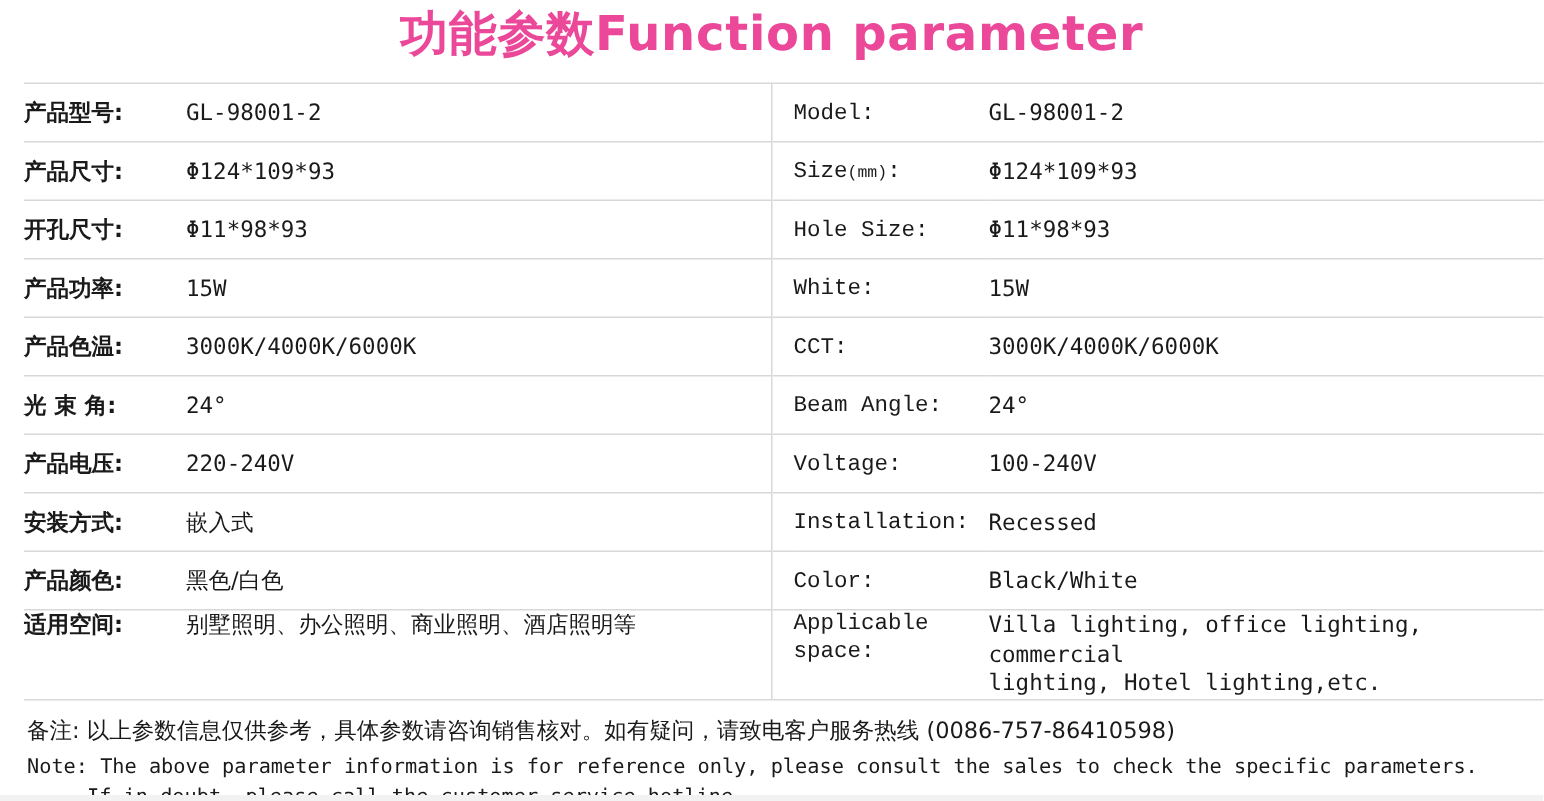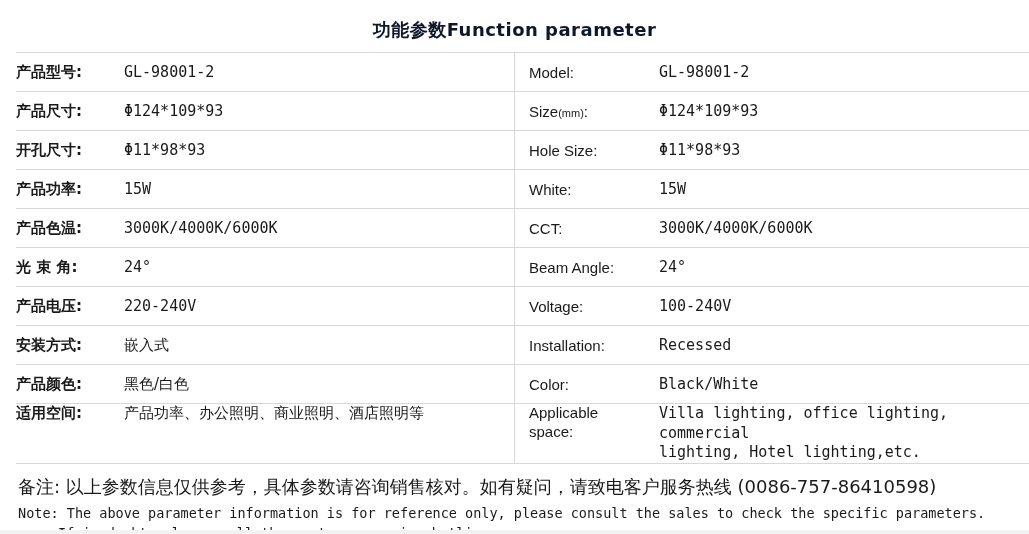--- a/index.html
+++ b/index.html
@@ -15,26 +15,26 @@
     overflow: hidden;
   }
   .page {
     position: relative;
     width: 1029px;
     height: 534px;
     box-sizing: border-box;
   }
   .title {
     text-align: center;
-    font-size: 18px;
+    font-size: 32px;
     font-weight: bold;
     letter-spacing: 0.5px;
-    padding-top: 18px;
+    padding-top: 1px;
     padding-bottom: 10px;
-    color: #0f172a;
+    color: #ec4899;
     font-family: "DejaVu Sans", sans-serif;
   }
   table.spec {
     border-collapse: collapse;
     width: 1021px;
     margin: 0 16px;
     table-layout: fixed;
   }
   table.spec td {
     border-top: 1px solid #d8d8d8;
@@ -55,21 +55,21 @@
     padding-left: 4px;
   }
   td.sep {
     width: 14px;
     border-left: 1px solid #d8d8d8;
     padding: 0;
   }
   td.label-en {
     width: 130px;
     padding-left: 6px;
-    font-family: Liberation Sans, sans-serif;
+    font-family: Liberation Mono, monospace;
     font-size: 14px;
     letter-spacing: 0px;
   }
   td.value-en {
     padding-left: 4px;
     font-family: "DejaVu Sans Mono", monospace;
     font-size: 14px;
   }
   .value-mono {
     font-family: "DejaVu Sans Mono", monospace;
@@ -83,21 +83,21 @@
     vertical-align: top;
     padding-top: 0;
   }
   tr.tall td.label-en {
     line-height: 1.25;
   }
   tr.tall td.value-en {
     line-height: 1.3;
   }
   .note-cn {
-    font-size: 18px;
+    font-size: 15px;
     padding: 11px 0 2px 18px;
     letter-spacing: 0px;
   }
   .note-en {
     font-family: "DejaVu Sans Mono", monospace;
     font-size: 13.5px;
     padding: 2px 0 0 18px;
     line-height: 1.5;
   }
   .note-en .line2 {
@@ -189,21 +189,21 @@
       <tr>
         <td class="label-cn">产品颜色:</td>
         <td class="value-cn">黑色/白色</td>
         <td class="sep"></td>
         <td class="label-en">Color:</td>
         <td class="value-en">Black/White</td>
       </tr>
 
       <tr class="tall">
         <td class="label-cn">适用空间:</td>
-        <td class="value-cn">产品功率、办公照明、商业照明、酒店照明等</td>
+        <td class="value-cn">别墅照明、办公照明、商业照明、酒店照明等</td>
         <td class="sep"></td>
         <td class="label-en"><span>Applicable</span><br><span>space:</span></td>
         <td class="value-en"><span>Villa lighting, office lighting, commercial</span><br><span>lighting, Hotel lighting,etc.</span></td>
       </tr>
     </tbody>
   </table>
 
   <div class="note-cn">备注: 以上参数信息仅供参考，具体参数请咨询销售核对。如有疑问，请致电客户服务热线 (0086-757-86410598)</div>
   <div class="note-en">
     <span>Note: The above parameter information is for reference only, please consult the sales to check the specific parameters.</span>

